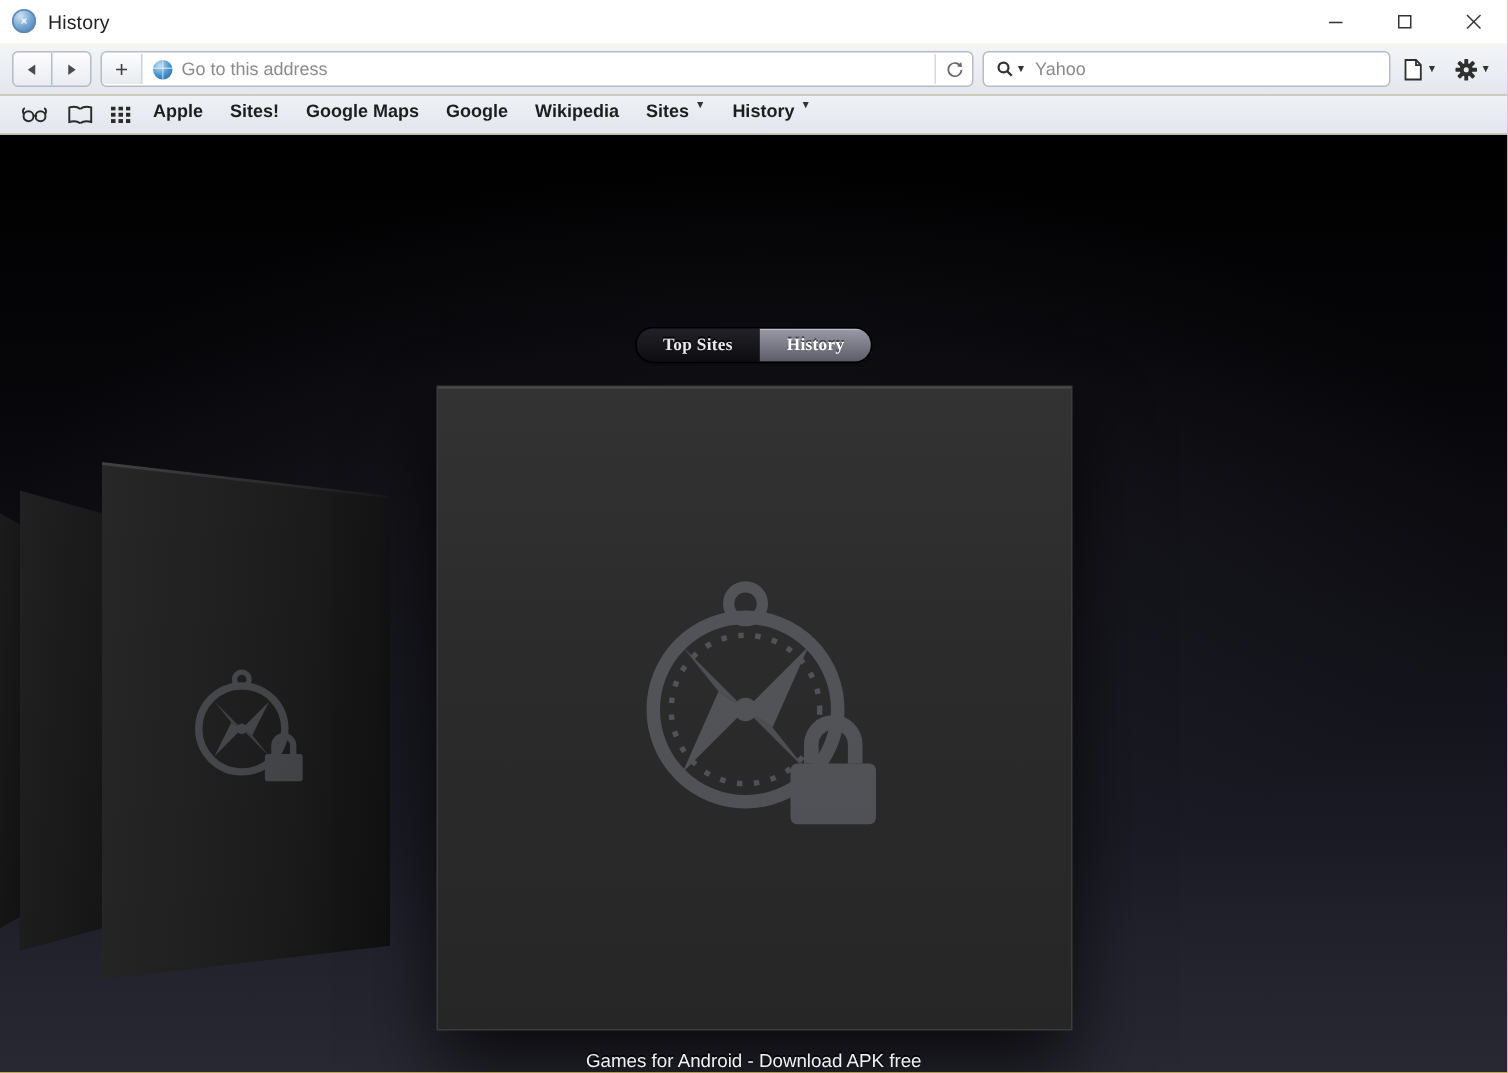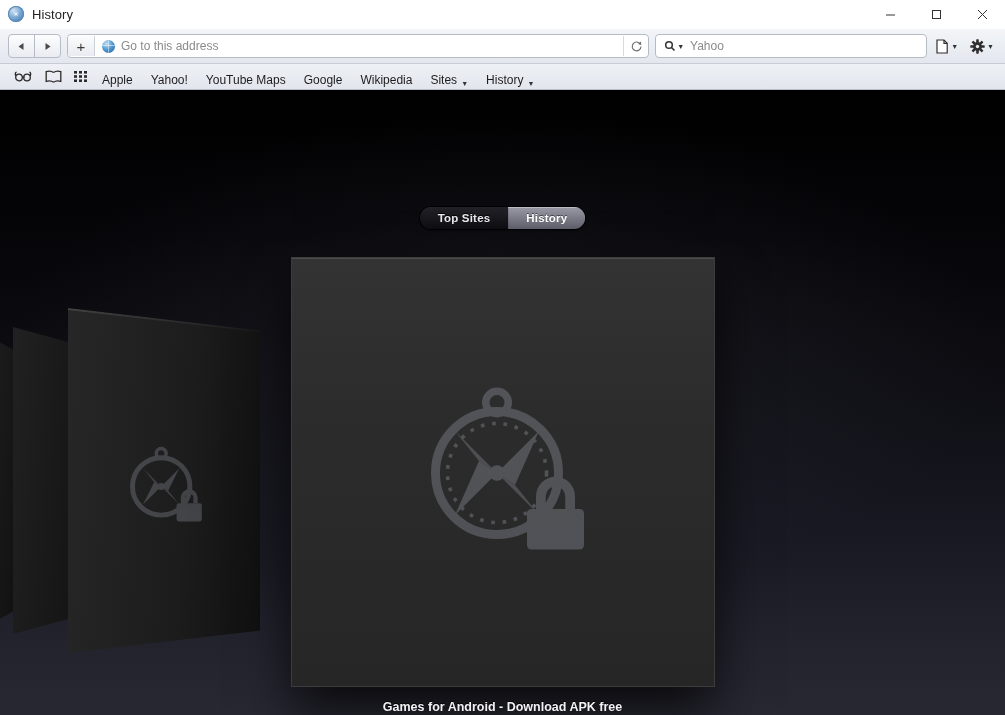--- a/index.html
+++ b/index.html
@@ -62,33 +62,33 @@
   .caret{font-size:7px;line-height:1;color:#333;}
 
   
   .bookmarks{
     height:25px;background:linear-gradient(#eef1f5,#e2e6ed);
     border-bottom:1px solid #b9bfc9;
     display:flex;align-items:center;padding:0 8px;gap:0;
     font-size:12px;color:#1d1d1d;
   }
   .bm-icon{display:flex;align-items:center;justify-content:center;height:20px;padding:0 6px;color:#2b2b2b;}
-  .bm-item{padding:0 9px;height:20px;display:flex;align-items:flex-end;gap:4px;white-space:nowrap;}
+  .bm-item{padding:0 9px;height:20px;display:flex;align-items:flex-start;gap:4px;white-space:nowrap;font-weight:bold;}
 
   
   .stage{position:relative;height:628px;overflow:hidden;
     background:linear-gradient(180deg,#000000 0%,#050508 22%,#0e0e14 48%,#191923 72%,#23232e 88%,#282833 100%);}
   .stage:before{content:"";position:absolute;left:0;right:0;top:0;height:100%;
     background:radial-gradient(ellipse 70% 55% at 50% 42%, rgba(60,60,72,.30) 0%, rgba(0,0,0,0) 70%);
     pointer-events:none;}
 
   
-  .toggle{position:absolute;left:50%;transform:translateX(-50%);top:117px;z-index:6;
+  .toggle{position:absolute;left:50%;transform:translateX(-50%);top:129px;z-index:6;
     display:flex;height:22px;border-radius:11px;overflow:hidden;
-    background:#17171c;box-shadow:0 0 0 1px #000, inset 0 1px 0 rgba(255,255,255,.08), 0 1px 2px rgba(0,0,0,.8);}
+    background:#17171c;box-shadow:0 0 0 1px #000, inset 0 1px 0 rgba(255,255,255,.08), 0 1px 2px rgba(0,0,0,.8);font-family:Liberation Serif, serif;}
   .tg{display:flex;align-items:center;justify-content:center;font-size:11.5px;font-weight:bold;
     color:#e8e8ee;padding:0 18px;letter-spacing:.2px;}
   .tg.off{background:linear-gradient(#212127,#0d0d11);text-shadow:0 -1px 0 #000;}
   .tg.on{background:linear-gradient(#9a9aa6,#5d5d69);color:#fff;text-shadow:0 -1px 0 rgba(0,0,0,.5);
     box-shadow:inset 0 1px 0 rgba(255,255,255,.35);}
 
   
   .cards{position:absolute;left:0;top:0;right:0;bottom:0;}
   .card{position:absolute;background:#2b2b2b;}
 
@@ -122,21 +122,21 @@
     background:linear-gradient(95deg,#1c1c1c,#111);
   }
 
   
   .ico{opacity:.34;}
   .ico.small{opacity:.30;}
   .s1 .ico{position:absolute;left:50%;top:52%;transform:translate(-50%,-50%);}
 
   
   .caption{position:absolute;left:0;right:0;top:610px;text-align:center;z-index:5;}
-  .cap-title{font-size:12.5px;font-weight:bold;color:#f2f2f4;text-shadow:0 -1px 0 rgba(0,0,0,.9);}
+  .cap-title{font-size:12.5px;font-weight:normal;color:#f2f2f4;text-shadow:0 -1px 0 rgba(0,0,0,.9);}
 </style>
 </head>
 <body>
 
 <div class="window">
 
   <div class="titlebar">
     <div class="tb-icon"></div>
     <div class="tb-title">History</div>
     <div class="tb-controls">
@@ -249,24 +249,24 @@
             <rect x="5" y="8.4" width="3" height="2.6"></rect>
             <rect x="10" y="8.4" width="3" height="2.6"></rect>
         </g>
       </svg>
     </div>
 
     <div class="bm-item">
         <span>Apple</span>
       </div>
     <div class="bm-item">
-        <span>Yahoo!</span>
-      </div>
-    <div class="bm-item">
-        <span>YouTube Maps</span>
+        <span>Sites!</span>
+      </div>
+    <div class="bm-item">
+        <span>Google Maps</span>
       </div>
     <div class="bm-item">
         <span>Google</span>
       </div>
     <div class="bm-item">
         <span>Wikipedia</span>
       </div>
     <div class="bm-item">
         <span>Sites</span>
         <span class="caret">▼</span>

